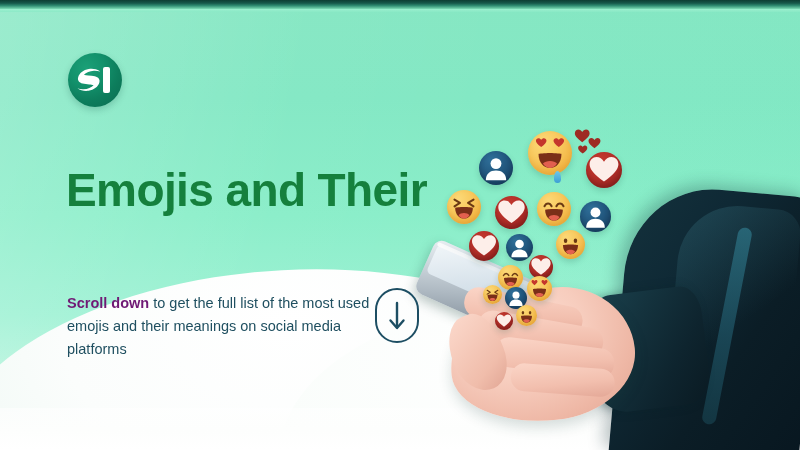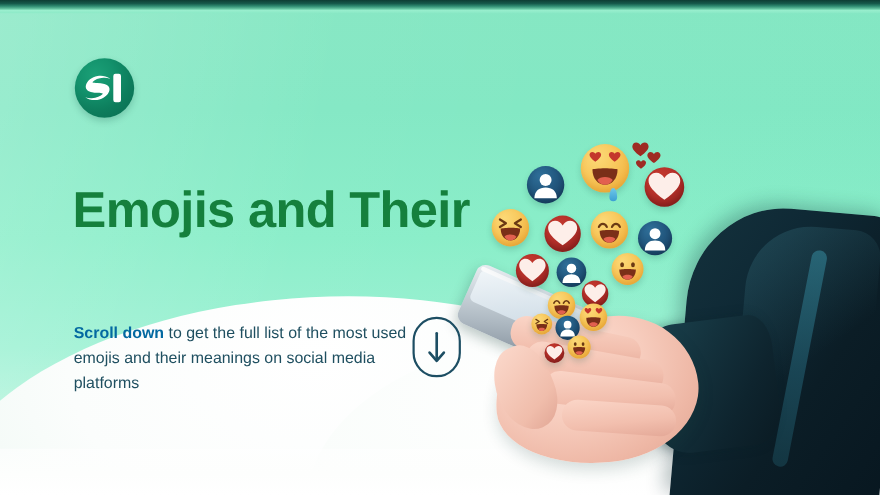--- a/index.html
+++ b/index.html
@@ -133,21 +133,21 @@
   .subcopy {
     position: absolute;
     left: 67px;
     top: 277px;
     width: 310px;
     color: #1f4f60;
     font-family: "Liberation Sans", sans-serif;
     font-size: 14.5px;
     line-height: 1.62;
   }
-  .subcopy b { font-weight: 700; color: #0369a1; }
+  .subcopy b { font-weight: 700; color: #701a75; }
 
   
   .scroll-ind {
     position: absolute;
     left: 375px;
     top: 288px;
     width: 44px;
     height: 55px;
     border: 2.6px solid #1d4e63;
     border-radius: 24px;

